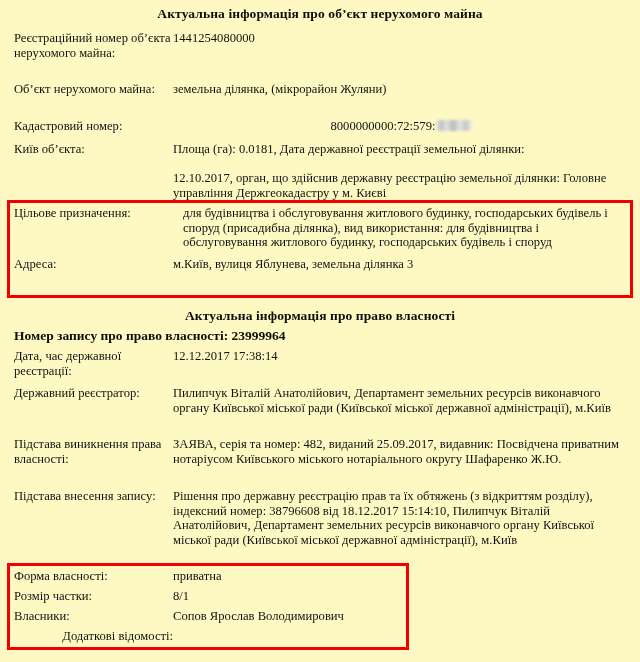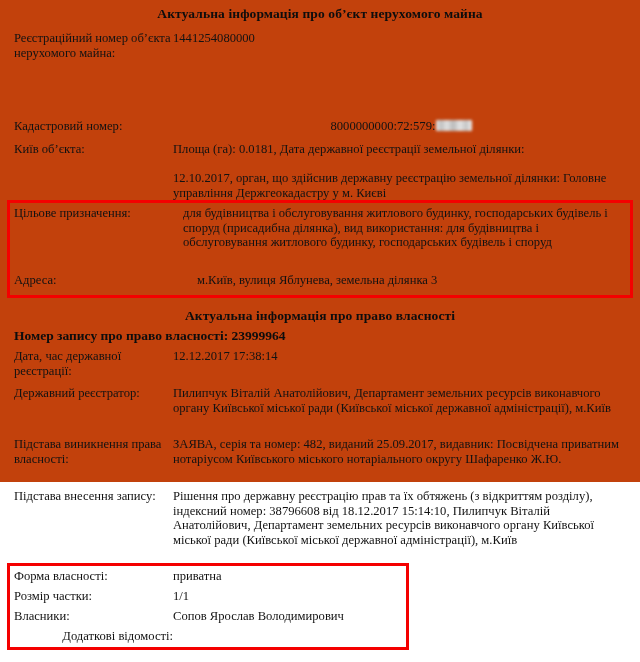--- a/index.html
+++ b/index.html
@@ -12,22 +12,22 @@
     height: 662px;
     position: relative;
     font-family: "Liberation Serif", "DejaVu Serif", serif;
     color: #121212;
     overflow: hidden;
   }
 
   .page {
     position: relative;
     width: 640px;
-    height: 482px;
-    background: #c2410c;
+    height: 662px;
+    background: #fef9c3;
     text-decoration: underline;
   }
 
   
   .section-header {
     text-align: center;
     font-weight: bold;
     font-size: 13.5px;
     line-height: 15px;
     letter-spacing: 0.1px;
@@ -111,39 +111,43 @@
 
 <div class="page">
 
   <div class="abs section-header" style="top:6px;">Актуальна інформація про об’єкт нерухомого майна</div>
 
   <div class="abs field" style="top:31px;">
     <div class="label">Реєстраційний номер об’єкта нерухомого майна:</div>
     <div class="value">1441254080000</div>
   </div>
 
+  <div class="abs field" style="top:82px;">
+    <div class="label">Об’єкт нерухомого майна:</div>
+    <div class="value">земельна ділянка, (мікрорайон Жуляни)</div>
+  </div>
 
   <div class="abs field" style="top:119px;">
     <div class="label">Кадастровий номер:</div>
     <div class="value value-with-redaction"><span>8000000000:72:579:</span><span class="redaction"></span></div>
   </div>
 
   <div class="abs field" style="top:142px;">
     <div class="label">Київ об’єкта:</div>
     <div class="value">Площа (га): 0.0181, Дата державної реєстрації земельної ділянки:
 
 12.10.2017, орган, що здійснив державну реєстрацію земельної ділянки: Головне управління Держгеокадастру у м. Києві</div>
   </div>
 
   <div class="abs field" style="top:206px;">
     <div class="label">Цільове призначення:</div>
     <div class="value" style="padding-right:16px;margin-left:10px;">для будівництва і обслуговування житлового будинку, господарських будівель і споруд (присадибна ділянка), вид використання: для будівництва і обслуговування житлового будинку, господарських будівель і споруд</div>
   </div>
 
-  <div class="abs field" style="top:273px;gap:24px;">
+  <div class="abs field" style="top:257px;">
     <div class="label">Адреса:</div>
     <div class="value">м.Київ, вулиця Яблунева, земельна ділянка 3</div>
   </div>
 
   <div class="redbox" id="redbox-purpose-address"></div>
 
   <div class="abs section-header" style="top:308px;">Актуальна інформація про право власності</div>
 
   <div class="abs record-number" style="top:328px;">Номер запису про право власності: 23999964</div>
 
@@ -167,21 +171,21 @@
     <div class="value" style="padding-right:18px;">Рішення про державну реєстрацію прав та їх обтяжень (з відкриттям розділу), індексний номер: 38796608 від 18.12.2017 15:14:10, Пилипчук Віталій Анатолійович, Департамент земельних ресурсів виконавчого органу Київської міської ради (Київської міської державної адміністрації), м.Київ</div>
   </div>
 
   <div class="abs field" style="top:569px;">
     <div class="label">Форма власності:</div>
     <div class="value">приватна</div>
   </div>
 
   <div class="abs field" style="top:589px;justify-content:flex-end;">
     <div class="label">Розмір частки:</div>
-    <div class="value">1/1</div>
+    <div class="value">8/1</div>
   </div>
 
   <div class="abs field" style="top:609px;">
     <div class="label">Власники:</div>
     <div class="value">Сопов Ярослав Володимирович</div>
   </div>
 
   <div class="abs field" style="top:629px;text-align:right;">
     <div class="label">Додаткові відомості:</div>
     <div class="value"></div>

